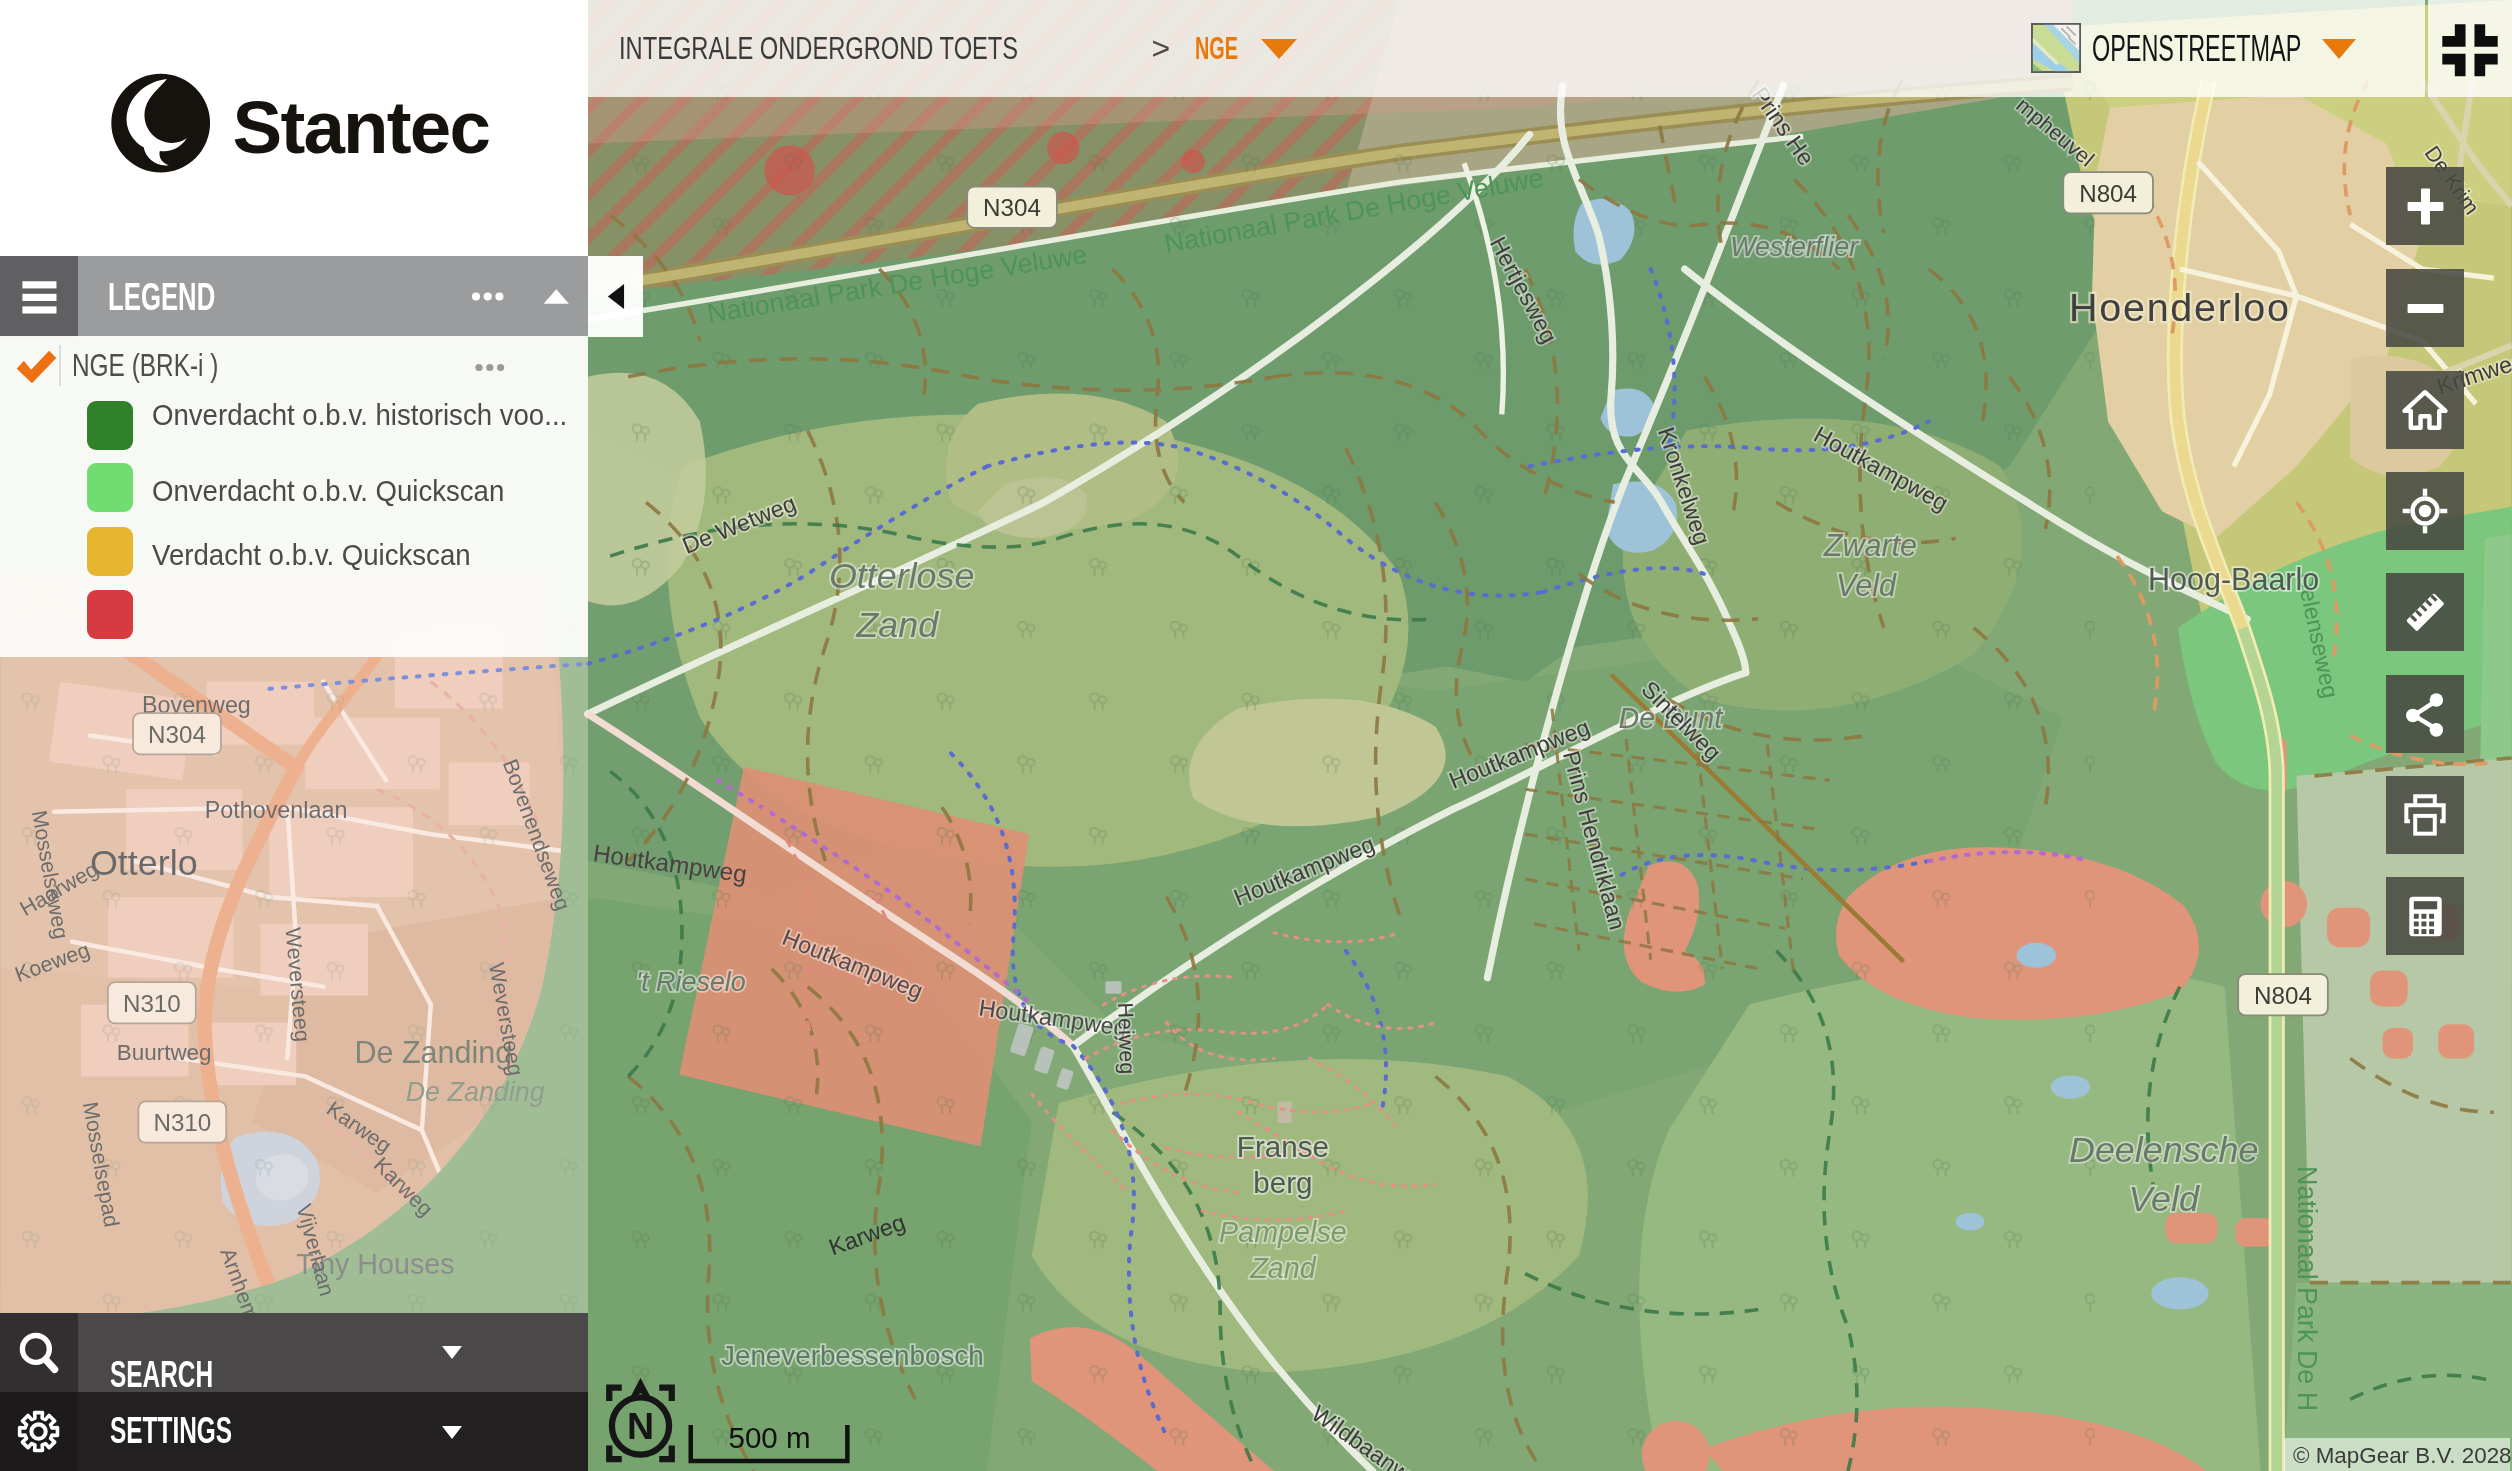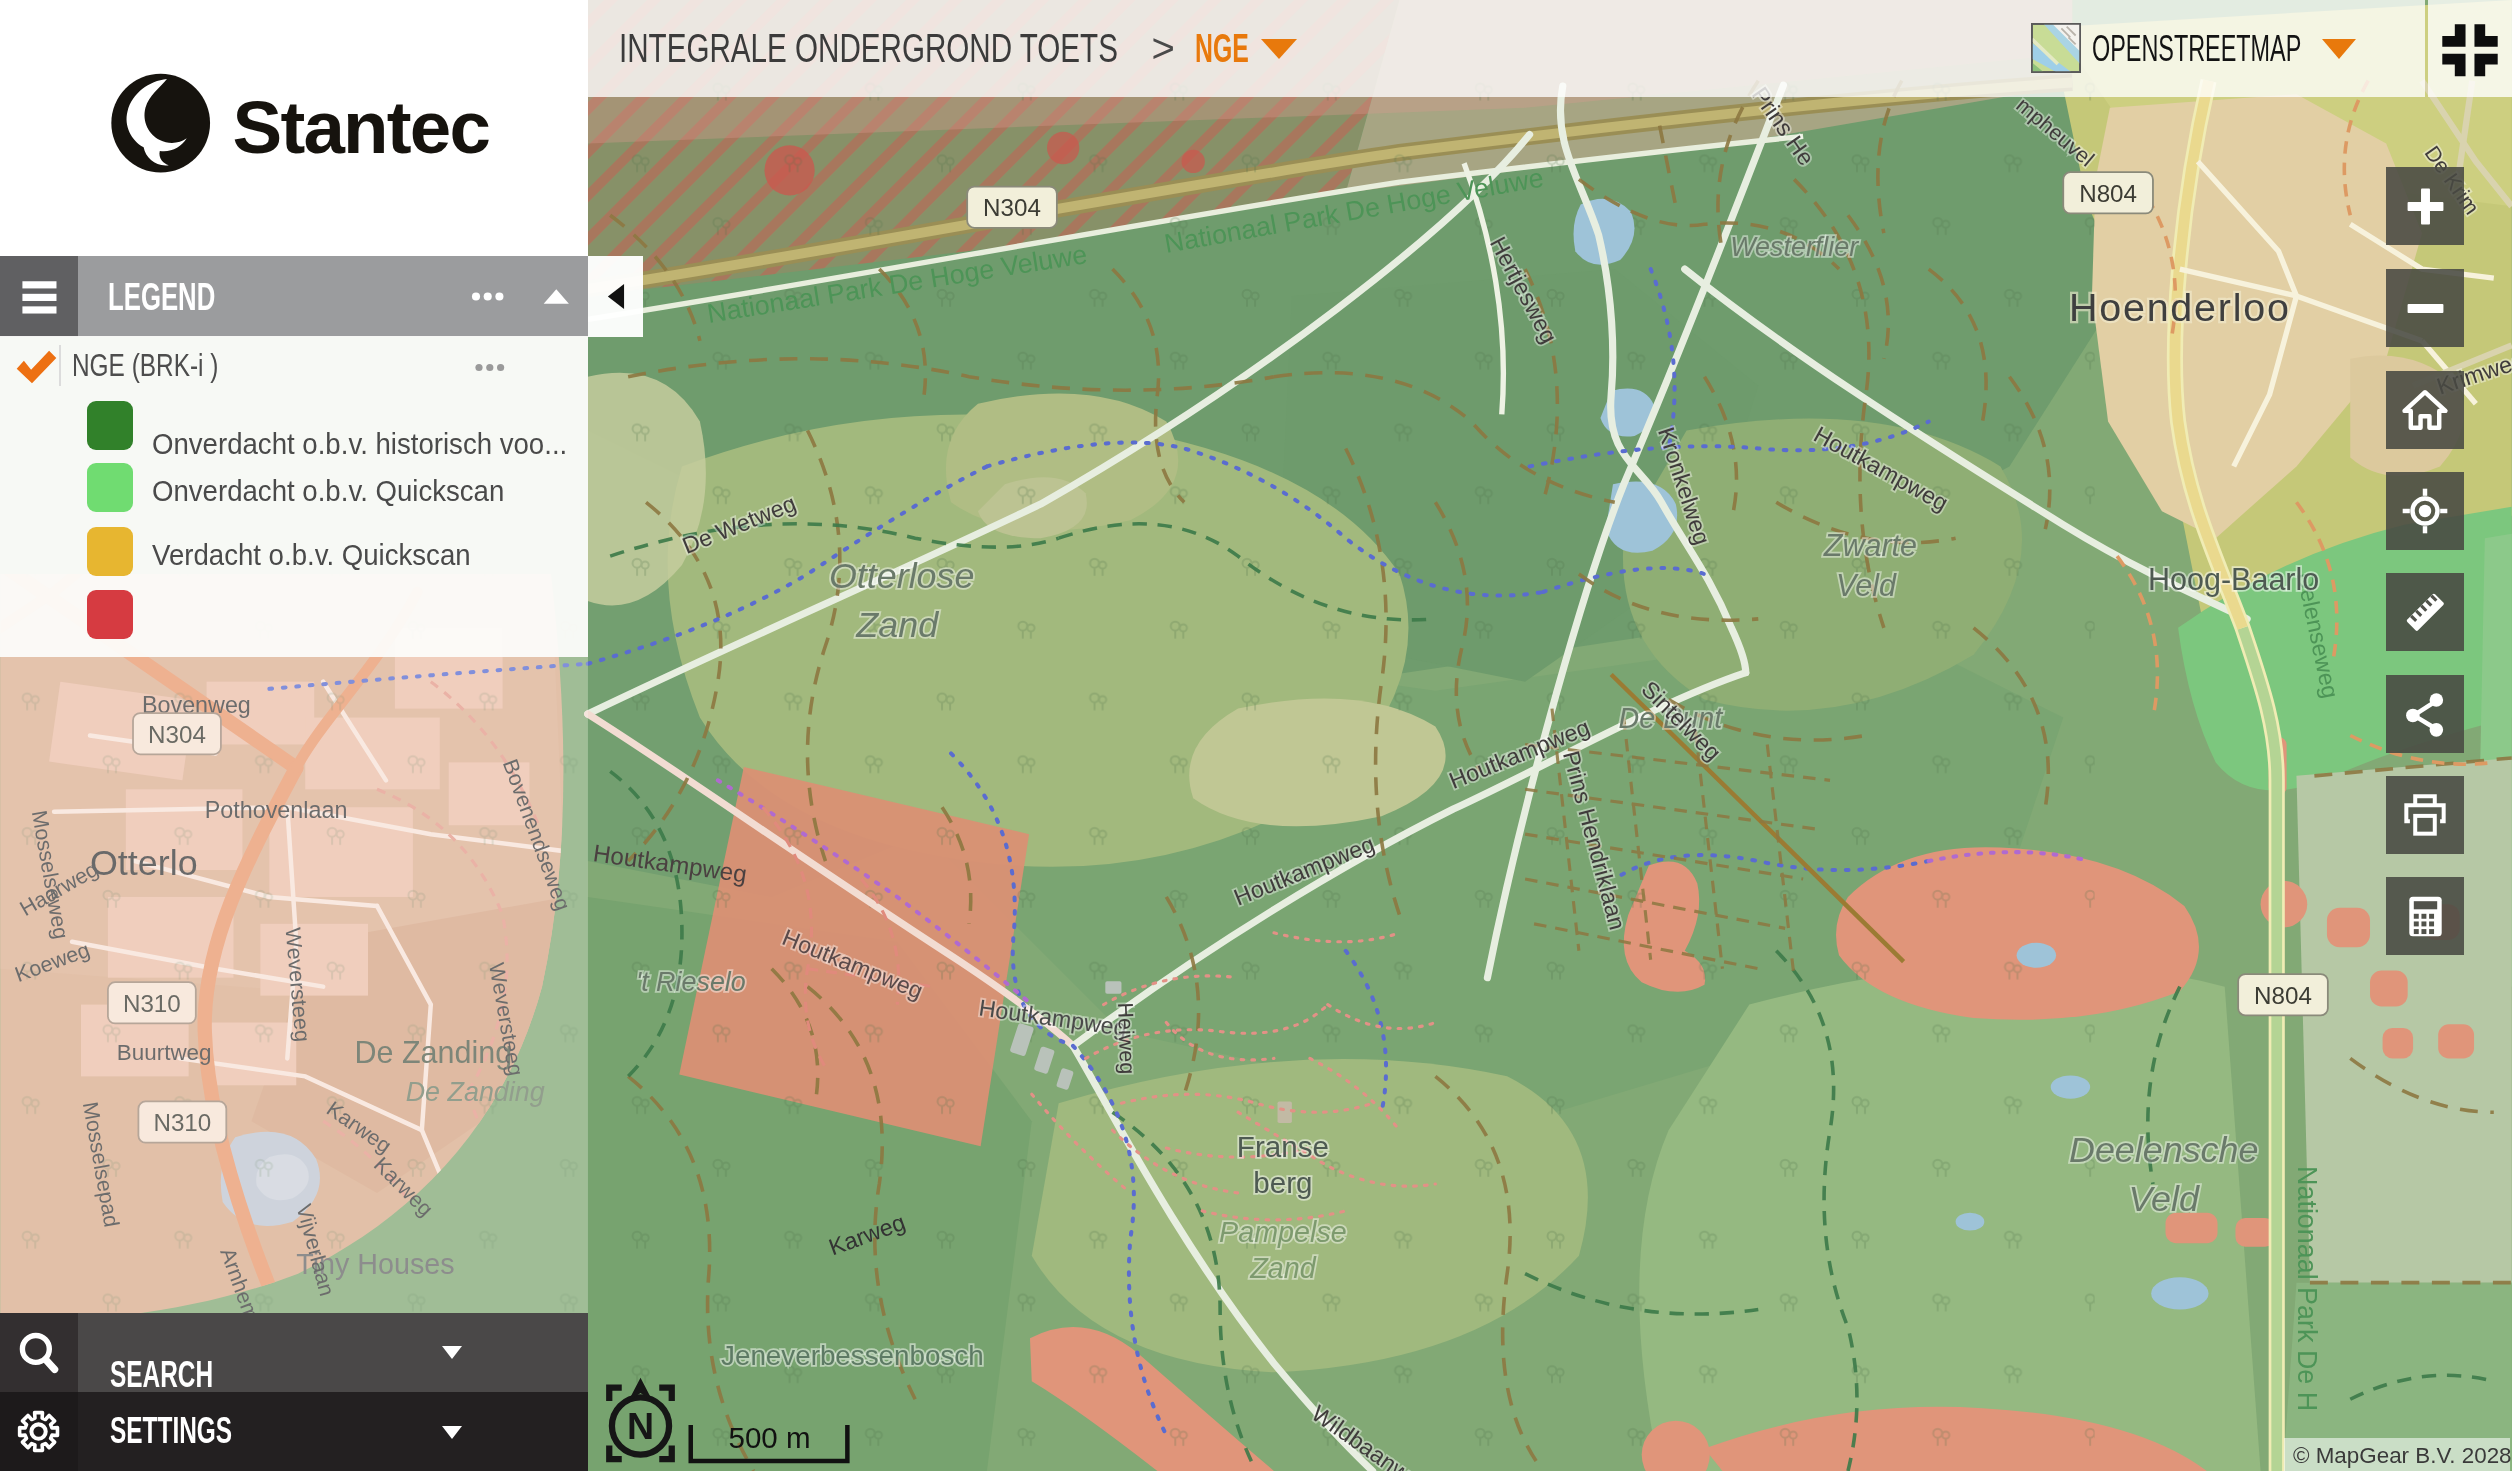--- a/index.html
+++ b/index.html
@@ -1,21 +1,21 @@
 <!DOCTYPE html>
 <html style="font-size:14.4px"><head>
 <meta charset="utf-8">
 <style>
 html,body{margin:0;padding:0;width:2512px;height:1471px;overflow:hidden;font-family:"Liberation Sans",sans-serif;}
 #stage{position:relative;width:2512px;height:1471px;background:#83aa76;}
 .abs{position:absolute;}
 .cond{display:inline-block;transform-origin:left center;white-space:nowrap;}
 #wash{left:0;top:0;width:588px;height:1471px;background:rgba(255,255,255,0.24);}
 #topbar{left:588px;top:0;width:1837px;height:97px;background:rgba(255,255,255,0.78);}
-#crumb{position:absolute;left:30.5px;top:0;height:79px;line-height:97px;font-size:40px;color:#3b3b3b;white-space:nowrap;text-decoration:underline;}
+#crumb{position:absolute;left:30.5px;top:0;height:79px;line-height:97px;font-size:32px;color:#3b3b3b;white-space:nowrap;text-decoration:underline;}
 #crumb .sep{position:absolute;left:533px;color:#4a4a4a;}
 #crumb .nge{position:absolute;left:576px;color:#e8790c;font-weight:bold;}
 #crumb .tri{position:absolute;left:642px;top:39px;width:0;height:0;border-left:18px solid transparent;border-right:18px solid transparent;border-top:20.6px solid #e8790c;}
 #osm{position:absolute;left:1443px;top:23px;height:50px;}
 #osm svg{position:absolute;left:0;top:0;}
 #osmlabel{position:absolute;left:61px;top:4.5px;font-size:36px;color:#131313;font-weight:500;}
 #osm .tri{position:absolute;left:291px;top:16px;width:0;height:0;border-left:17px solid transparent;border-right:17px solid transparent;border-top:20px solid #e8790c;}
 #cornerbox{left:2428px;top:0;width:84px;height:97px;background:rgba(255,255,255,0.80);}
 #logopanel{left:0;top:0;width:588px;height:256px;background:#fff;}
 #legendhead{left:0;top:256px;width:588px;height:81px;background:#9b9c9e;}
@@ -510,21 +510,21 @@
   <div class="abs" style="left:59px;top:9px;width:1.8px;height:41px;background:#dcdcdc"></div>
   <div id="ngerow"><span class="cond" style="transform:scaleX(.80)">NGE (BRK-i )</span></div>
   <svg class="abs" style="left:470px;top:18px" width="45" height="27" viewBox="0 0 50 30">
     <g fill="#9a9a9a">
           <circle cx="10" cy="15" r="4"></circle>
           <circle cx="22" cy="15" r="4"></circle>
           <circle cx="34" cy="15" r="4"></circle>
         </g>
   </svg>
   <div class="sw" style="top:65px;background:#31812a"></div>
-  <div class="leglabel" style="top:91px"><span class="cond" style="transform:scaleX(.92)">Onverdacht o.b.v. historisch voo...</span></div>
+  <div class="leglabel" style="top:62px"><span class="cond" style="transform:scaleX(.92)">Onverdacht o.b.v. historisch voo...</span></div>
   <div class="sw" style="top:127px;background:#70dc71"></div>
   <div class="leglabel" style="top:138px"><span class="cond" style="transform:scaleX(.92)">Onverdacht o.b.v. Quickscan</span></div>
   <div class="sw" style="top:191px;background:#e7b630"></div>
   <div class="leglabel" style="top:202px"><span class="cond" style="transform:scaleX(.92)">Verdacht o.b.v. Quickscan</span></div>
   <div class="sw" style="top:254px;background:#d63b41"></div>
 </div>
 
 <div class="abs" id="searchrow"></div>
 <div class="abs" id="searchicon">
   <svg width="78" height="79" viewBox="0 0 87 88">

